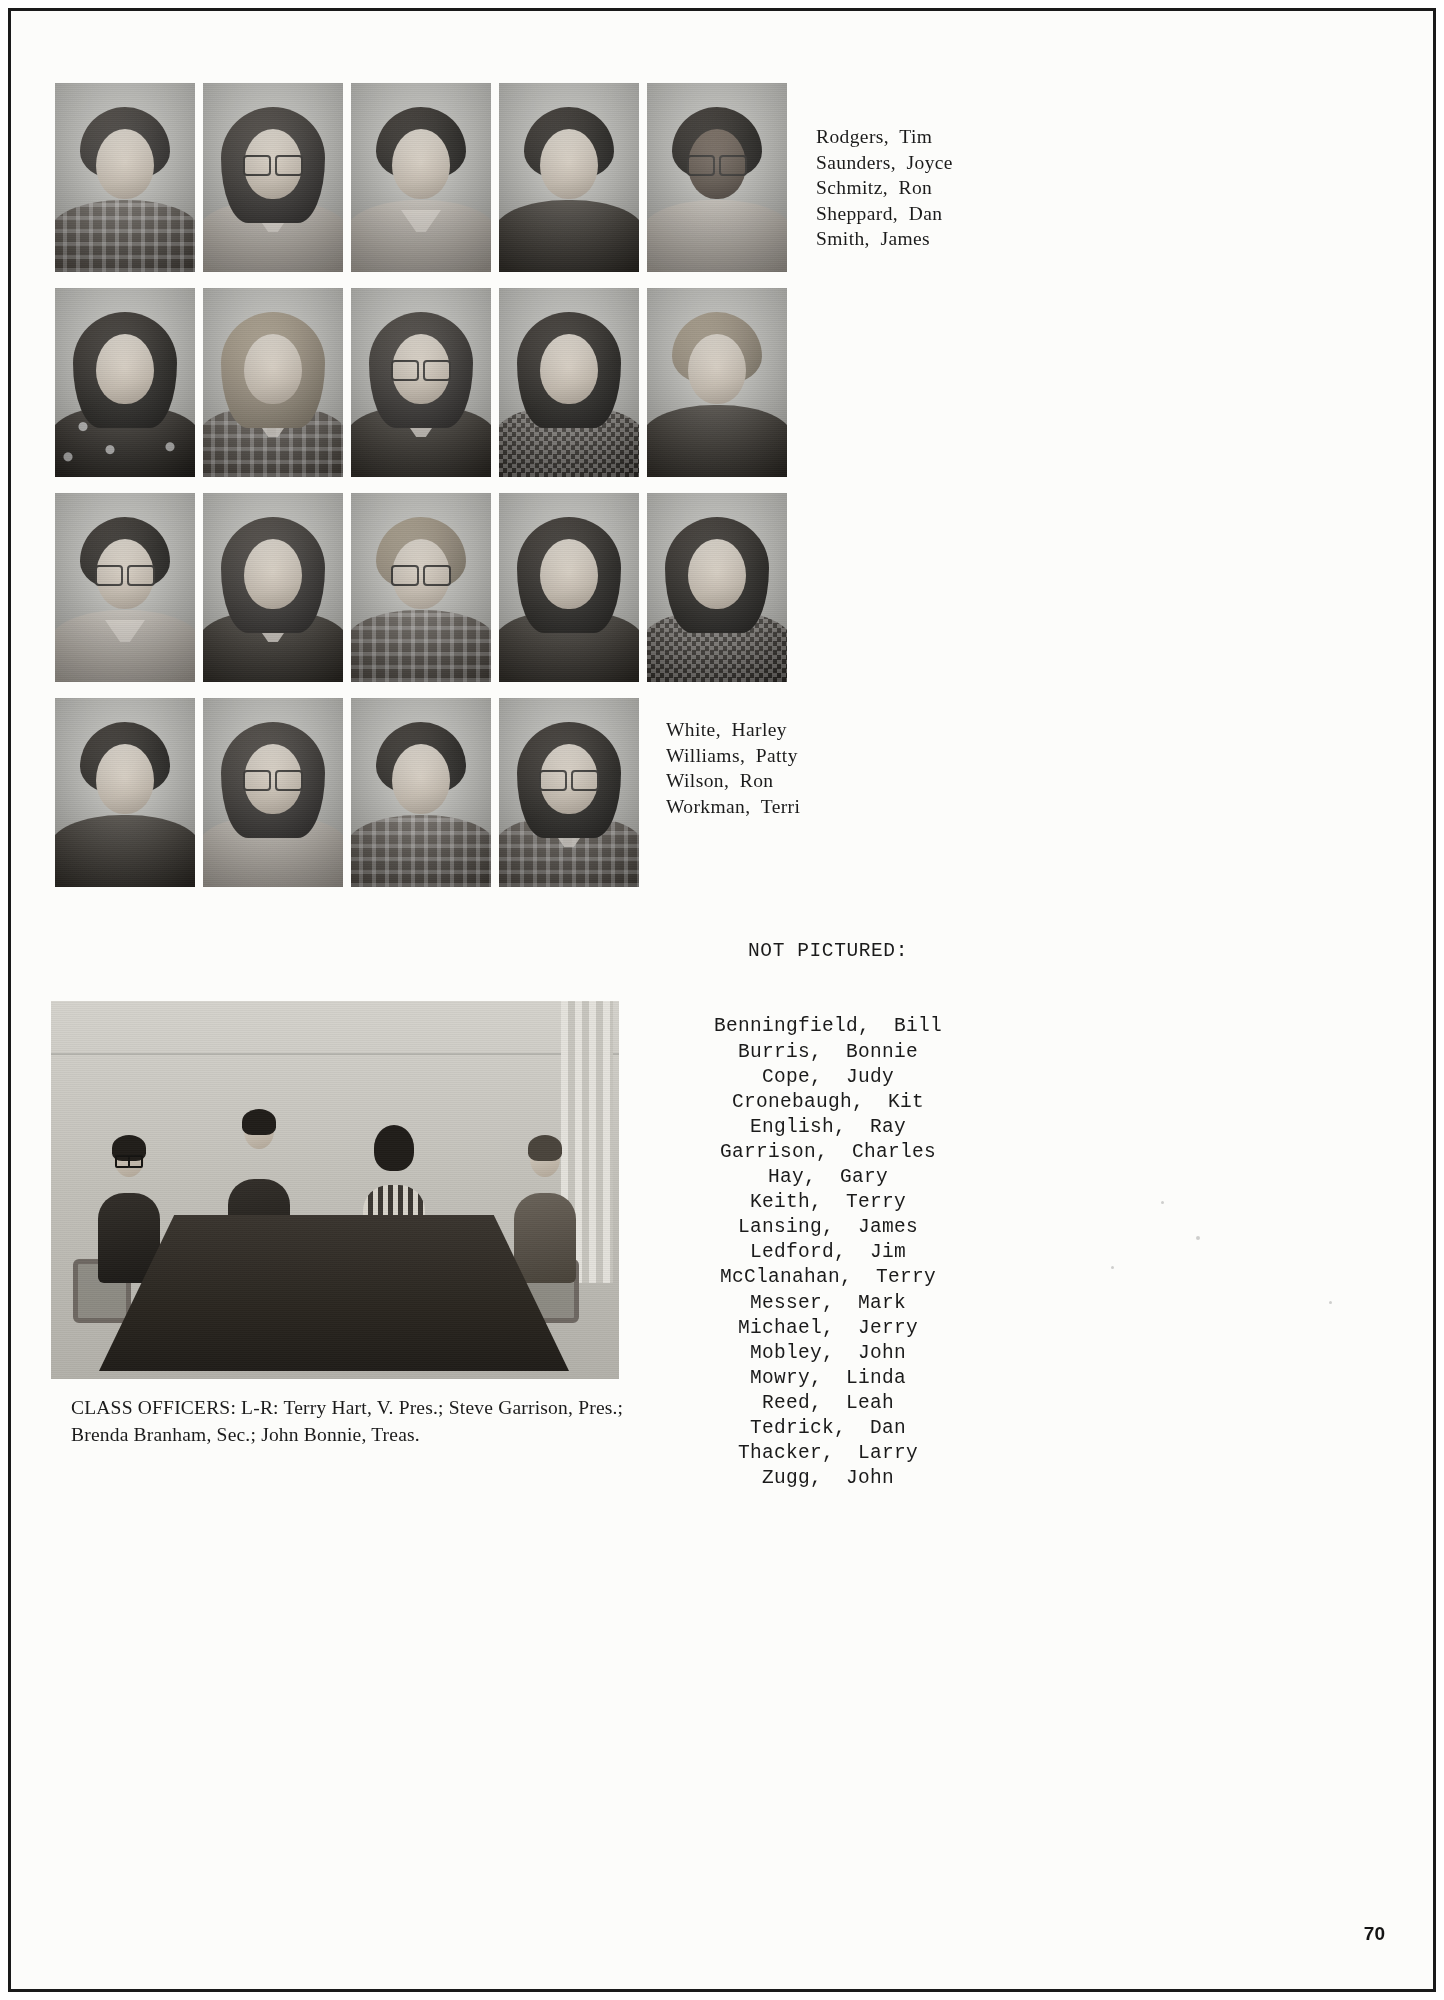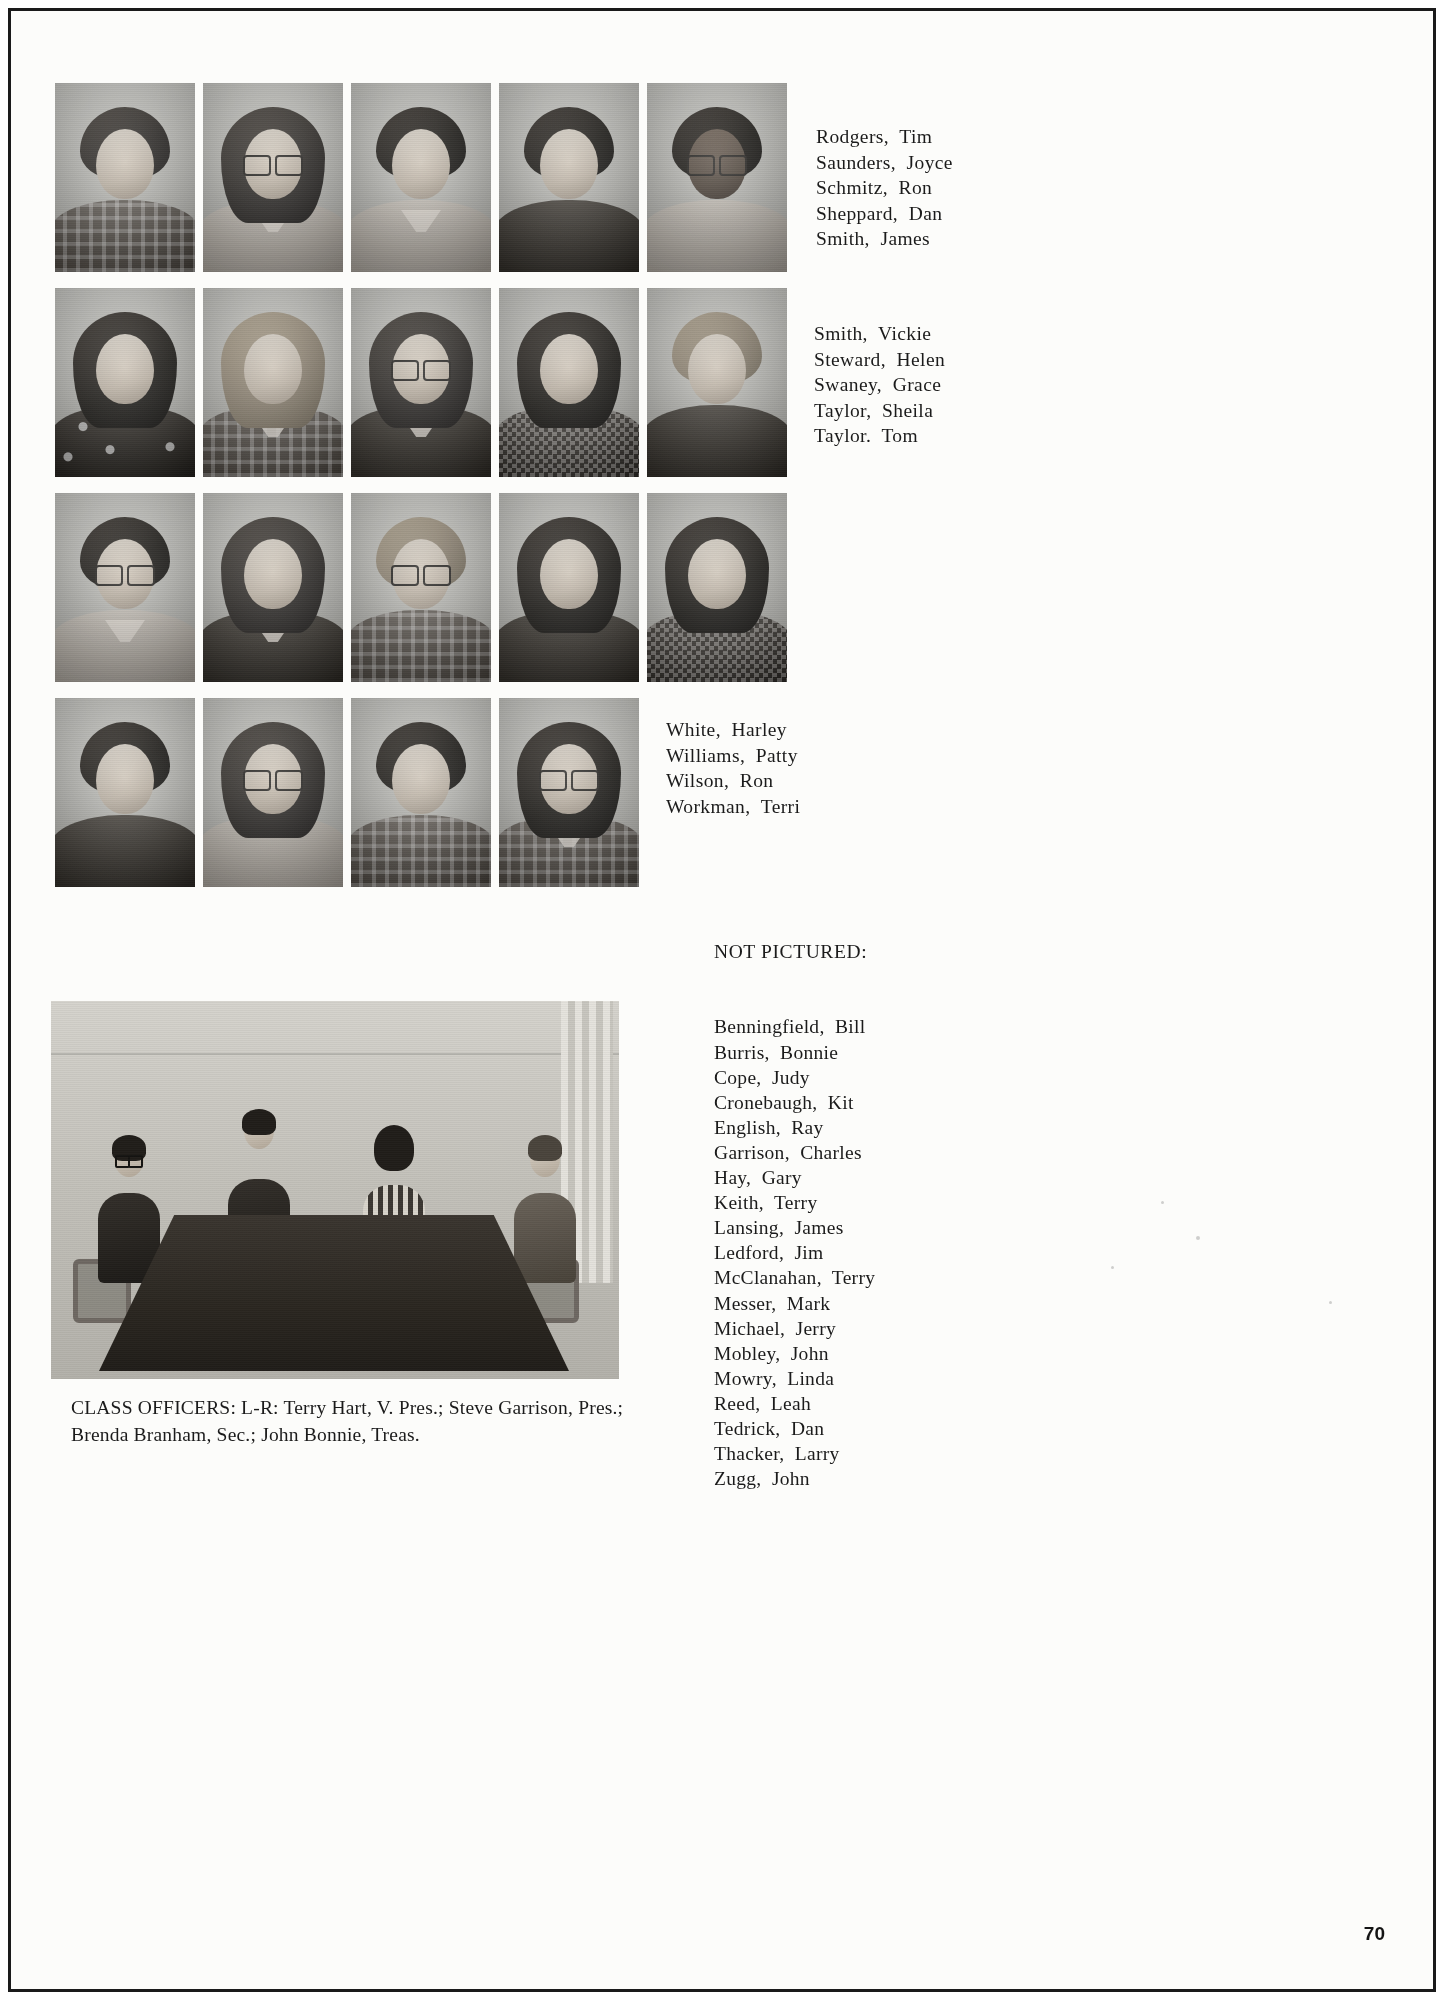--- a/index.html
+++ b/index.html
@@ -168,26 +168,27 @@
   }
   #names-row1 { left: 805px; top: 113px; }
   #names-row2 { left: 803px; top: 310px; }
   #names-row3 { left: 805px; top: 509px; }
   #names-row4 { left: 655px; top: 706px; }
 
   .notpictured {
     position: absolute;
     left: 703px;
     top: 878px;
-    font-family: Liberation Serif, serif;
+    font-family: Liberation Mono, monospace;
     font-size: 19.5px;
     line-height: 25.1px;
     color: #1b1b1b;
     letter-spacing: .3px;
     white-space: pre;
+    text-align: center;
   }
   .notpictured .np-title { letter-spacing: .6px; }
 
   
   .group-photo {
     position: absolute;
     left: 40px;
     top: 990px;
     width: 568px;
     height: 378px;
@@ -502,25 +503,20 @@
             </div>
       </div>
     </div>
   </div>
 
   <div class="names" id="names-row1">Rodgers,  Tim
 Saunders,  Joyce
 Schmitz,  Ron
 Sheppard,  Dan
 Smith,  James</div>
-  <div class="names" id="names-row2">Smith,  Vickie
-Steward,  Helen
-Swaney,  Grace
-Taylor,  Sheila
-Taylor.  Tom</div>
   <div class="names" id="names-row4">White,  Harley
 Williams,  Patty
 Wilson,  Ron
 Workman,  Terri</div>
 
   <div class="notpictured">
     <div class="np-title">NOT PICTURED:</div>
     <div>Benningfield,  Bill
 Burris,  Bonnie
 Cope,  Judy

